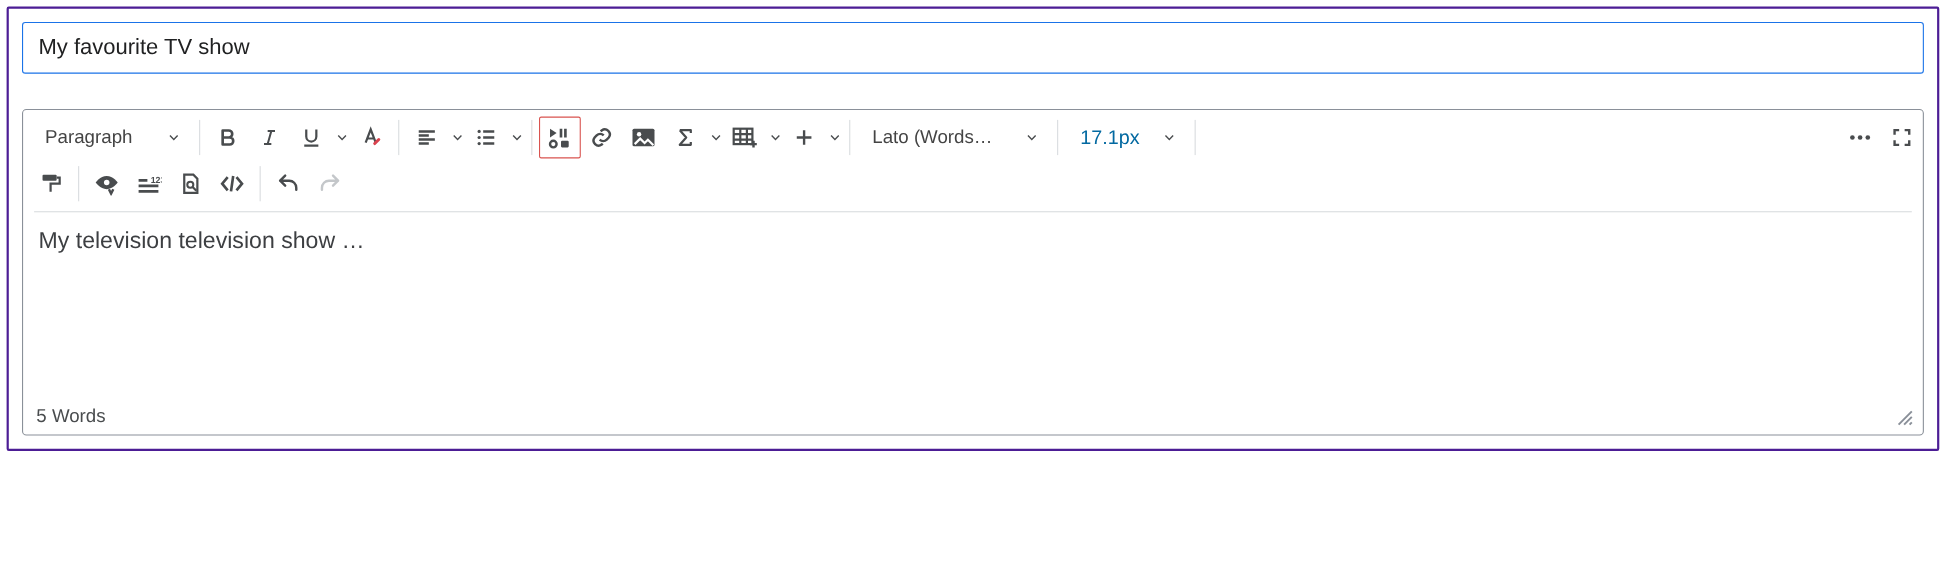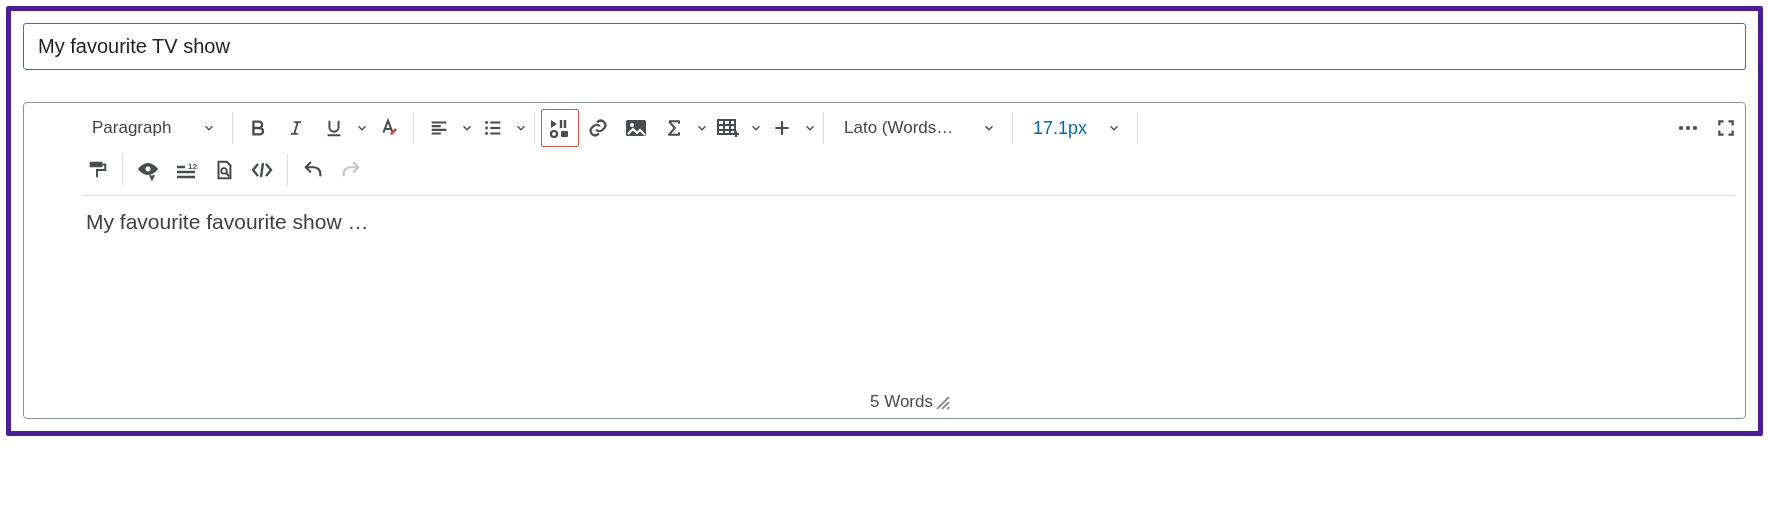--- a/index.html
+++ b/index.html
@@ -4,42 +4,41 @@
 <style>
   * { box-sizing: border-box; }
   body {
     margin: 0;
     padding: 6px;
     font-family: "Segoe UI", Arial, sans-serif;
     background: #fff;
     color: #202122;
   }
   .outer {
-    border: 5px solid #4c1d95;
+    border: 2px solid #4c1d95;
     border-radius: 2px;
     padding: 12px;
     background: #fff;
   }
   .title-input {
     width: 100%;
     border: 1px solid #1a73e8;
     border-radius: 3px;
     padding: 11px 14px;
     font-size: 20px;
     color: #202122;
     outline: none;
     background: #fff;
     caret-color: #202122;
   }
   .editor-box {
     margin-top: 32px;
     border: 1px solid #8a9099;
     border-radius: 4px;
     background: #fff;
-    padding-left: 48px;
   }
   .toolbar-row {
     display: flex;
     align-items: center;
     flex-wrap: nowrap;
     padding-left: 6px;
     min-height: 46px;
   }
   .toolbar-row.row1 { padding-top:4px; }
   .toolbar-row.row2 { padding-bottom:4px; }
@@ -114,25 +113,24 @@
   .spacer { flex:1 1 auto; }
   .editor-area {
     padding: 10px 14px 10px 14px;
     min-height: 168px;
     font-size: 21px;
     color:#3d3f42;
   }
   .statusbar {
     display:flex;
     align-items:center;
-    justify-content:center;
+    justify-content:space-between;
     padding: 4px 8px 6px 12px;
     font-size: 17px;
     color:#494c4e;
-    margin-top:20px;
   }
   svg { display:block; }
   .ellipsis-label {
     overflow:hidden; text-overflow:ellipsis; white-space:nowrap; max-width:128px; display:inline-block;
   }
 </style>
 </head>
 <body>
 
 <div class="outer">
@@ -416,21 +414,21 @@
         <span>
           <svg width="22" height="22" viewBox="0 0 24 24">
               <path d="M15 14l5-5-5-5M20 9h-9a7 7 0 00-7 7v2" fill="none" stroke="#c4c7ca" stroke-width="2.4" stroke-linecap="round" stroke-linejoin="round"></path>
             </svg>
         </span>
       </button>
     </div>
 
     <hr class="hr">
 
-    <div class="editor-area" contenteditable="true" style="">My favourite favourite show …</div>
+    <div class="editor-area" contenteditable="true" style="">My television television show …</div>
 
     <div class="statusbar">
       <span>5 Words</span>
       <span>
         <svg width="18" height="18" viewBox="0 0 18 18">
           <path d="M4 16L16 4M9 16l7-7M14 16l2-2" stroke="#8a9099" stroke-width="1.8"></path>
         </svg>
       </span>
     </div>
 

